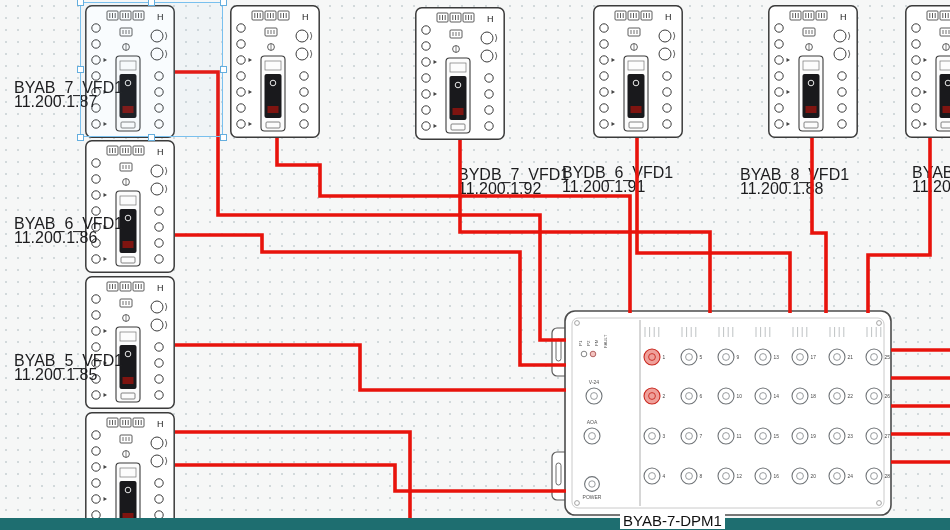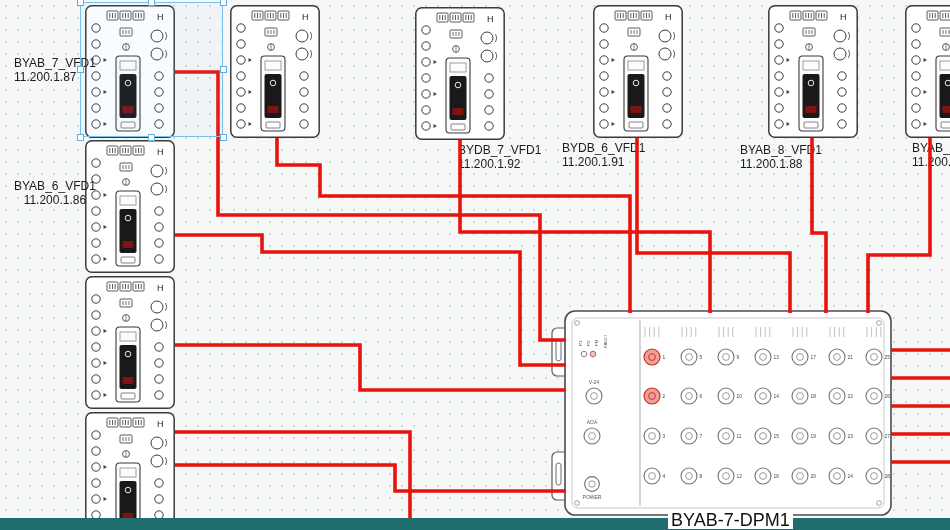--- a/index.html
+++ b/index.html
@@ -8,37 +8,37 @@
   #canvas {
     position: relative;
     width: 950px; height: 530px;
     overflow: hidden;
     background-color: #f6f7f7;
     background-image: radial-gradient(circle, #d2d9db 1px, transparent 1.3px);
     background-size: 12px 12px;
   }
   .vfd { position:absolute; width:90px; height:133px; z-index:2; }
   .dev-label {
-    position:absolute; font-size:12px; line-height:13.5px;
-    color:#1c1c1e; z-index:3; white-space:nowrap;
+    position:absolute; font-size:16px; line-height:13.5px;
+    color:#1c1c1e; z-index:3; white-space:nowrap;margin-top:24px;
   }
   #cable-layer { position:absolute; left:0; top:0; z-index:4; pointer-events:none; }
   .selection-box {
     position:absolute; z-index:5;
     border:1.5px solid #79c0ee;
     background:rgba(128,192,238,0.05);
   }
   .handle {
     position:absolute; width:7px; height:7px;
     background:#ffffff; border:1.3px solid #64aede; z-index:6;
   }
   #dpm { position:absolute; left:548px; top:308px; z-index:2; }
   #dpm-label {
-    position:absolute; left:668px; top:512px; z-index:11;
-    font-size:18px; color:#101010; background:#ffffff;
+    position:absolute; left:620px; top:512px; z-index:11;
+    font-size:15px; color:#101010; background:#ffffff;
     padding:0 3px; line-height:17px; white-space:nowrap;
   }
   #bottom-bar {
     position:absolute; left:0; bottom:0; width:950px; height:12px;
     background:#1e6e70; z-index:10;
   }
   svg text { font-family:"Liberation Sans", sans-serif; }
 </style>
 </head>
 <body>
@@ -387,21 +387,21 @@
           <circle cx="72" cy="31" r="6"></circle>
           <circle cx="72" cy="49" r="6"></circle>
           <path d="M 80.5 27 a 7.5 7.5 0 0 1 0 8" stroke-width="0.8"></path>
           <path d="M 80.5 45 a 7.5 7.5 0 0 1 0 8" stroke-width="0.8"></path>
           <circle cx="74" cy="71" r="4.2"></circle>
           <circle cx="74" cy="87" r="4.2"></circle>
           <circle cx="74" cy="103" r="4.2"></circle>
           <circle cx="74" cy="119" r="4.2"></circle>
         </g>
       </svg></div>
-    <div class="dev-label" style="left: 14px; top: 180px; text-align: center;">
+    <div class="dev-label" style="left: 14px; top: 193px;">
       <div>BYAB_6_VFD1</div>
       <div>11.200.1.86</div>
     </div>
     <div class="vfd" style="left: 85px; top: 276px;"><svg width="90" height="133" viewBox="0 0 90 133">
         <rect x="0.8" y="0.8" width="88.4" height="131.4" rx="6" fill="#ffffff" stroke="#3b3b3b" stroke-width="1.5"></rect>
         <g fill="none" stroke="#4a4a4a" stroke-width="0.9">
           <rect x="22" y="6" width="11" height="9" rx="1"></rect>
           <rect x="35" y="6" width="11" height="9" rx="1"></rect>
           <rect x="48" y="6" width="11" height="9" rx="1"></rect>
           <line x1="24.8" y1="8" x2="24.8" y2="13"></line>
@@ -447,20 +447,24 @@
           <circle cx="72" cy="31" r="6"></circle>
           <circle cx="72" cy="49" r="6"></circle>
           <path d="M 80.5 27 a 7.5 7.5 0 0 1 0 8" stroke-width="0.8"></path>
           <path d="M 80.5 45 a 7.5 7.5 0 0 1 0 8" stroke-width="0.8"></path>
           <circle cx="74" cy="71" r="4.2"></circle>
           <circle cx="74" cy="87" r="4.2"></circle>
           <circle cx="74" cy="103" r="4.2"></circle>
           <circle cx="74" cy="119" r="4.2"></circle>
         </g>
       </svg></div>
+    <div class="dev-label" style="left: 14px; top: 330px;">
+      <div>BYAB_5_VFD1</div>
+      <div>11.200.1.85</div>
+    </div>
     <div class="vfd" style="left: 85px; top: 412px;"><svg width="90" height="133" viewBox="0 0 90 133">
         <rect x="0.8" y="0.8" width="88.4" height="131.4" rx="6" fill="#ffffff" stroke="#3b3b3b" stroke-width="1.5"></rect>
         <g fill="none" stroke="#4a4a4a" stroke-width="0.9">
           <rect x="22" y="6" width="11" height="9" rx="1"></rect>
           <rect x="35" y="6" width="11" height="9" rx="1"></rect>
           <rect x="48" y="6" width="11" height="9" rx="1"></rect>
           <line x1="24.8" y1="8" x2="24.8" y2="13"></line>
           <line x1="27.5" y1="8" x2="27.5" y2="13"></line>
           <line x1="30.2" y1="8" x2="30.2" y2="13"></line>
           <line x1="37.8" y1="8" x2="37.8" y2="13"></line>

